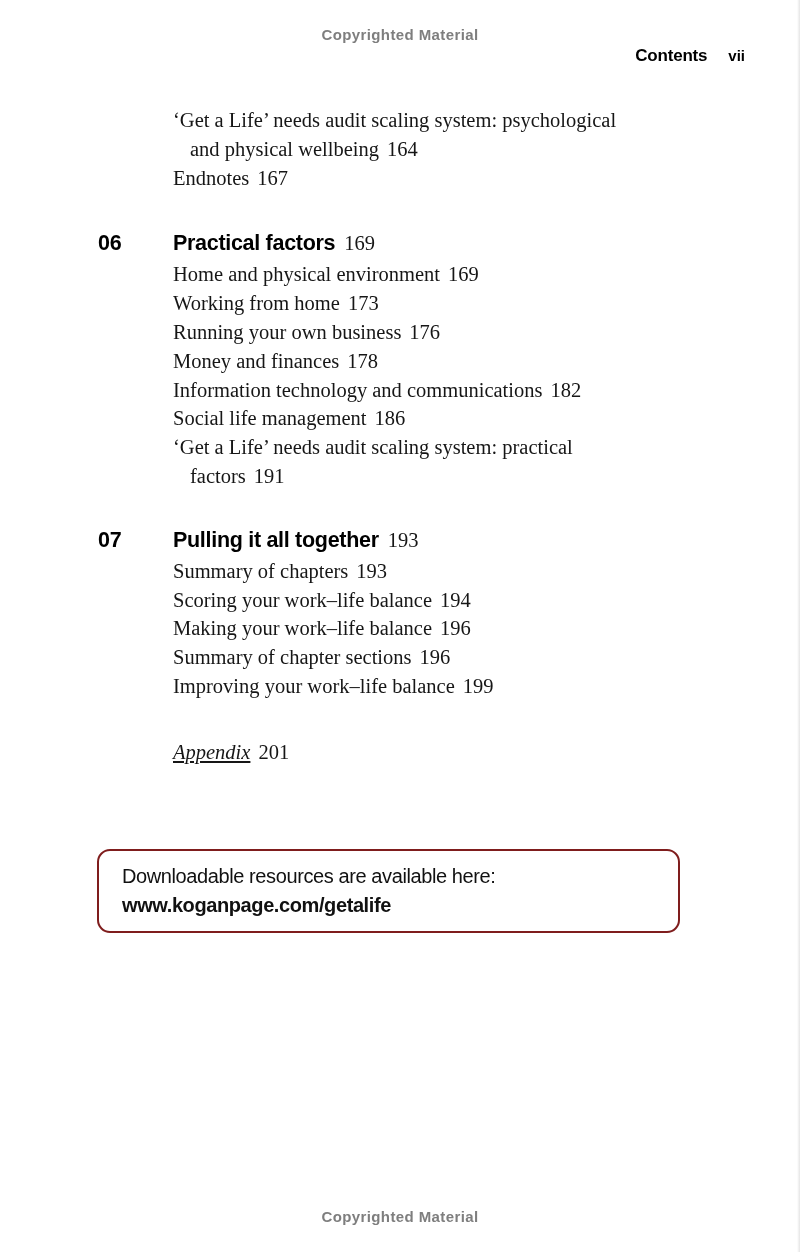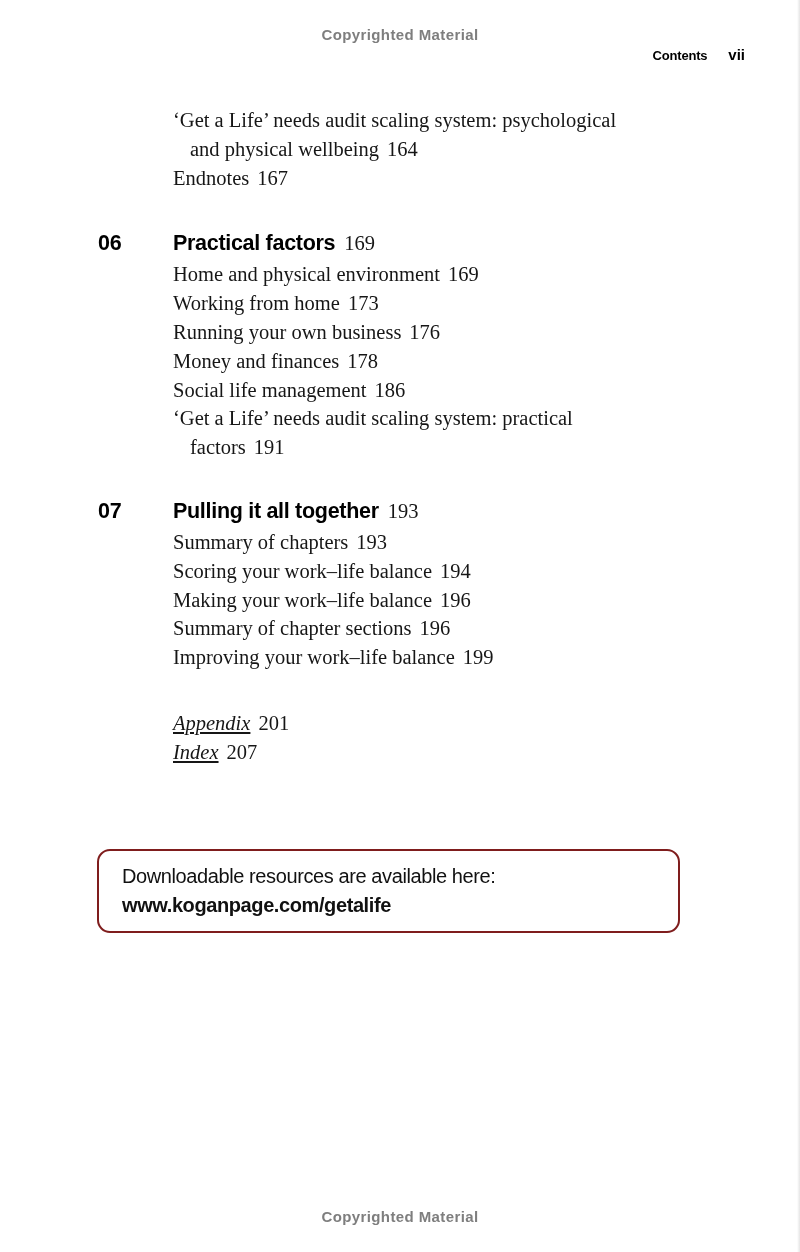--- a/index.html
+++ b/index.html
@@ -34,21 +34,21 @@
   .copyright.bottom { top: 1208px; }
 
   .page-header {
     position: absolute;
     top: 46px; right: 55px;
     font-family: "Liberation Sans", sans-serif;
     font-weight: 700;
     color: #000;
     white-space: nowrap;
   }
-  .page-header .running-title { font-size: 13px; letter-spacing: -0.2px; }
+  .page-header .running-title { font-size: 17px; letter-spacing: -0.2px; }
   .page-header .folio { font-size: 15px; margin-left: 21px; }
 
   .toc {
     position: absolute;
     left: 98px; top: 106px;
     width: 620px;
   }
   .entries {
     font-size: 20.5px;
     line-height: 28.8px;
@@ -142,20 +142,23 @@
         <div class="entry">
           <span class="t">Working from home</span><span class="pg">173</span>
         </div>
         <div class="entry">
           <span class="t">Running your own business</span><span class="pg">176</span>
         </div>
         <div class="entry">
           <span class="t">Money and finances</span><span class="pg">178</span>
         </div>
         <div class="entry">
+          <span class="t">Information technology and communications</span><span class="pg">182</span>
+        </div>
+        <div class="entry">
           <span class="t">Social life management</span><span class="pg">186</span>
         </div>
         <div class="entry">
           <span class="t">‘Get a Life’ needs audit scaling system: practical</span><br>
           <span class="t cont">factors</span><span class="pg">191</span>
         </div>
       </div>
     </div>
 
     <div class="chapter gap-07">
@@ -177,23 +180,20 @@
         </div>
         <div class="entry">
           <span class="t">Improving your work–life balance</span><span class="pg">199</span>
         </div>
       </div>
     </div>
 
     <div class="entries backmatter">
       <div class="entry">
         <span class="t">Appendix</span><span class="pg">201</span>
-      </div>
-      <div class="entry">
-        <span class="t">Index</span><span class="pg">207</span>
       </div>
     </div>
 
   </div>
 
   <div class="resources-box">
     <div>Downloadable resources are available here:</div>
     <div class="url">www.koganpage.com/getalife</div>
   </div>
 

